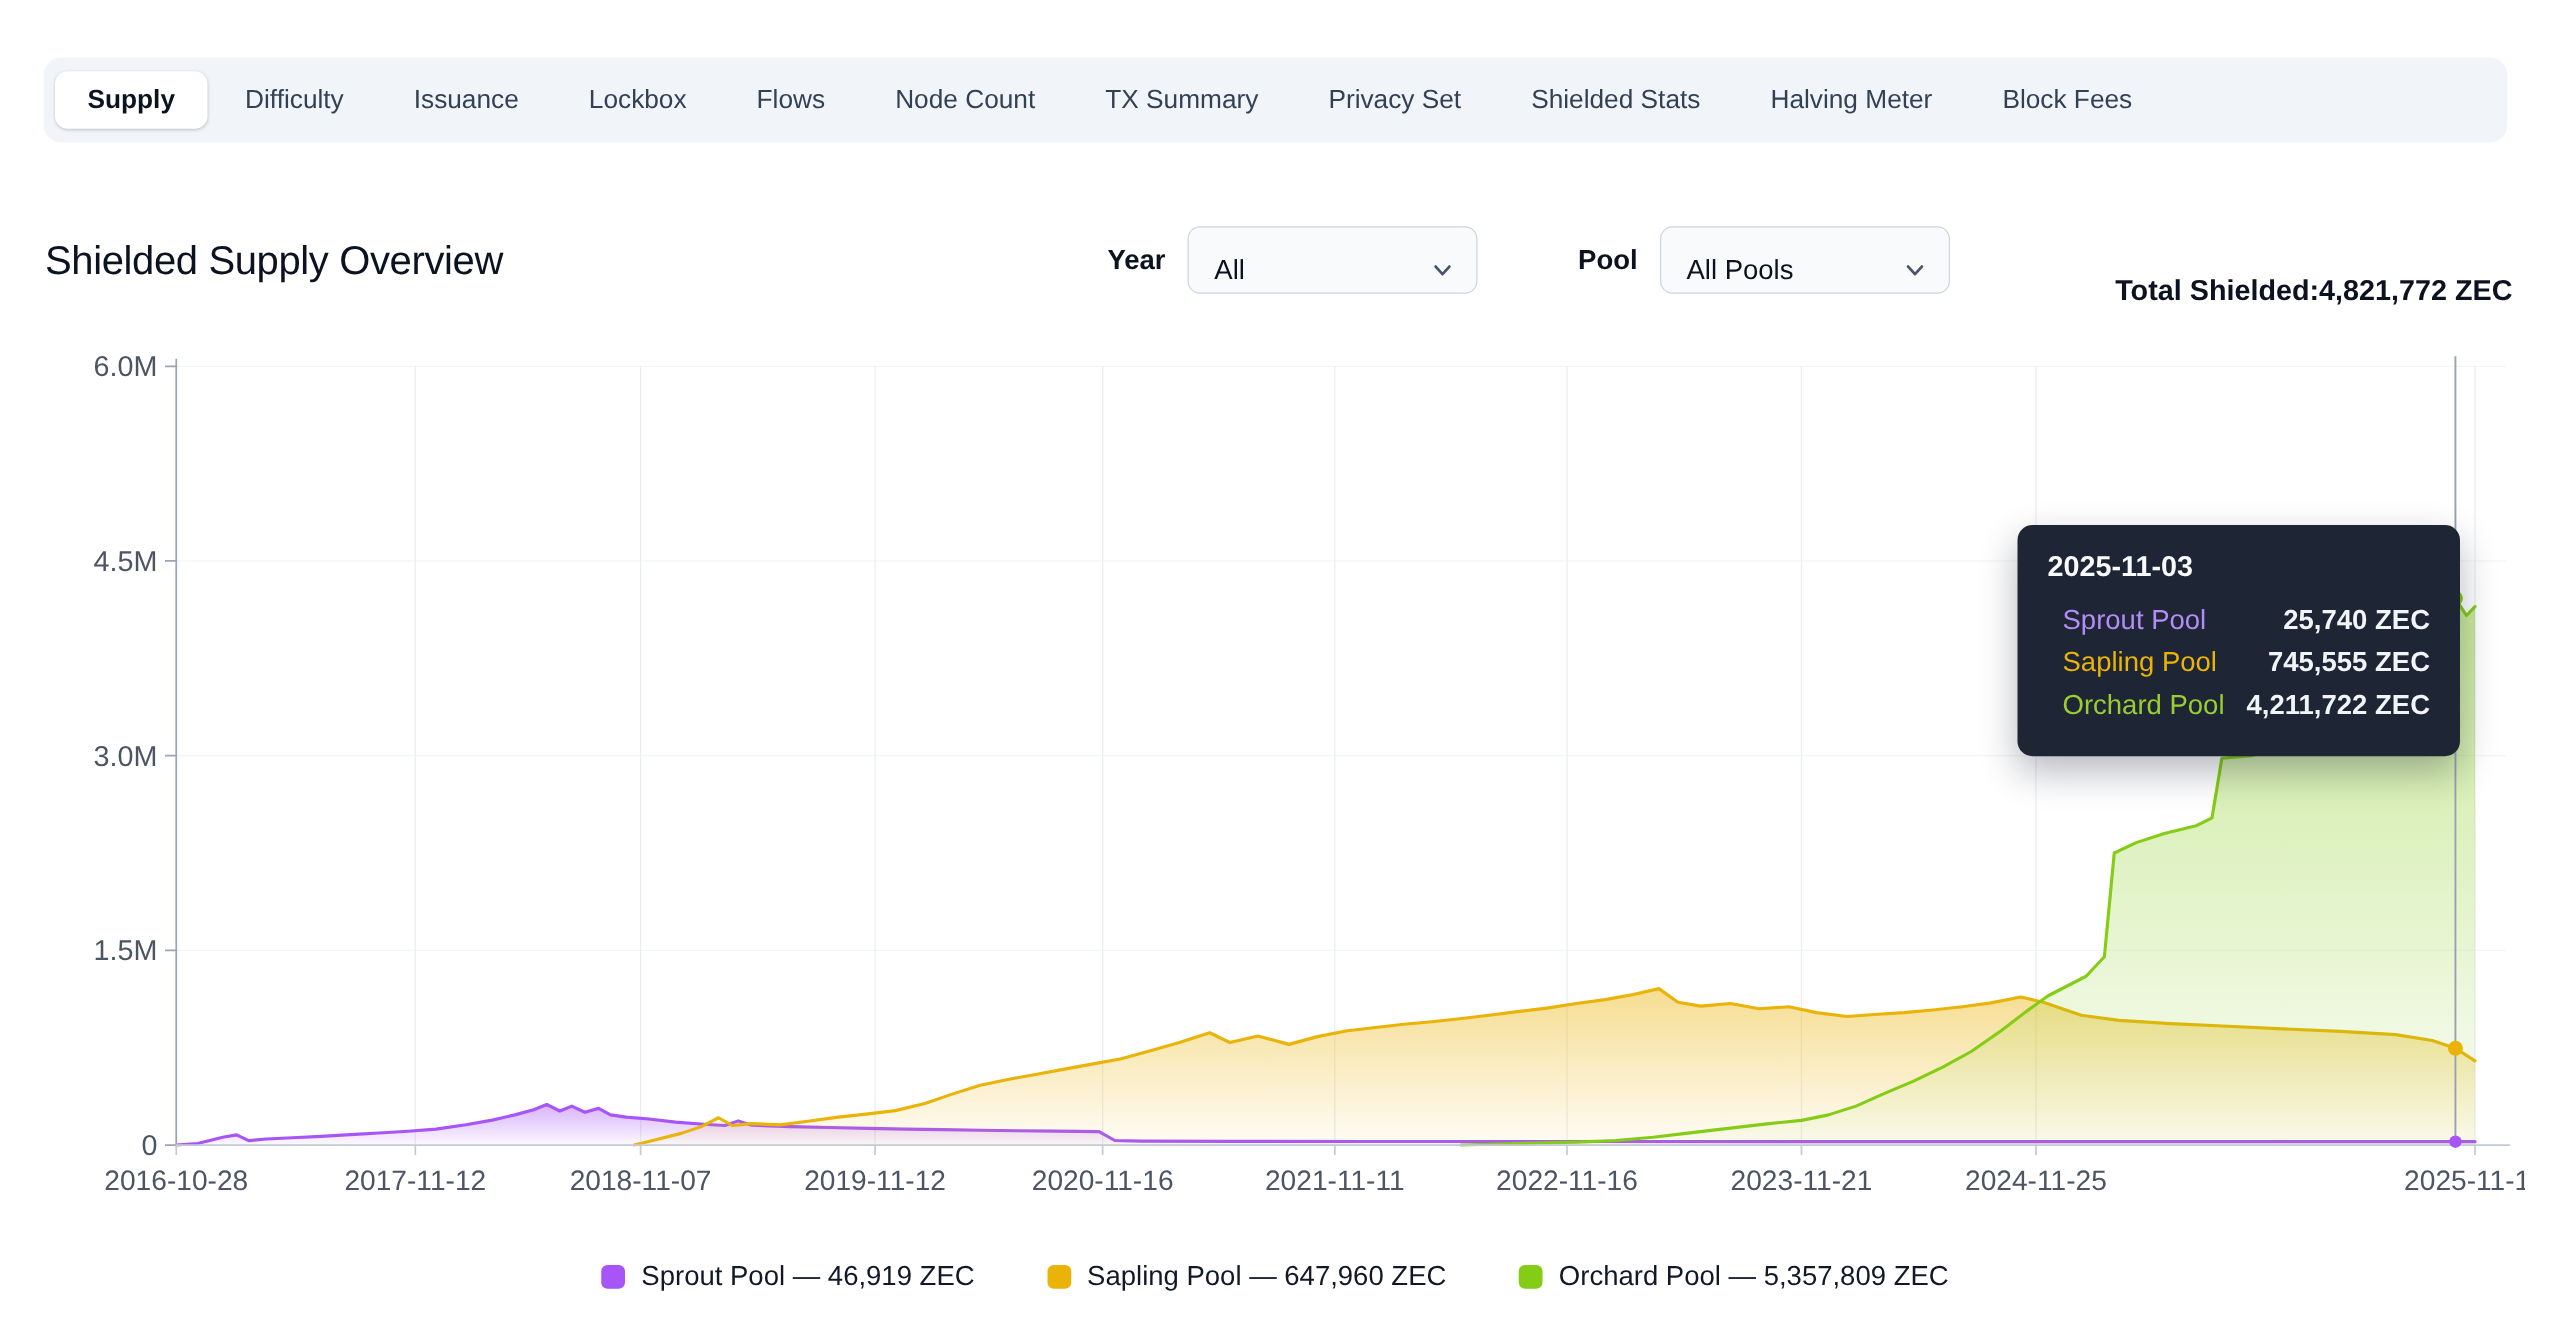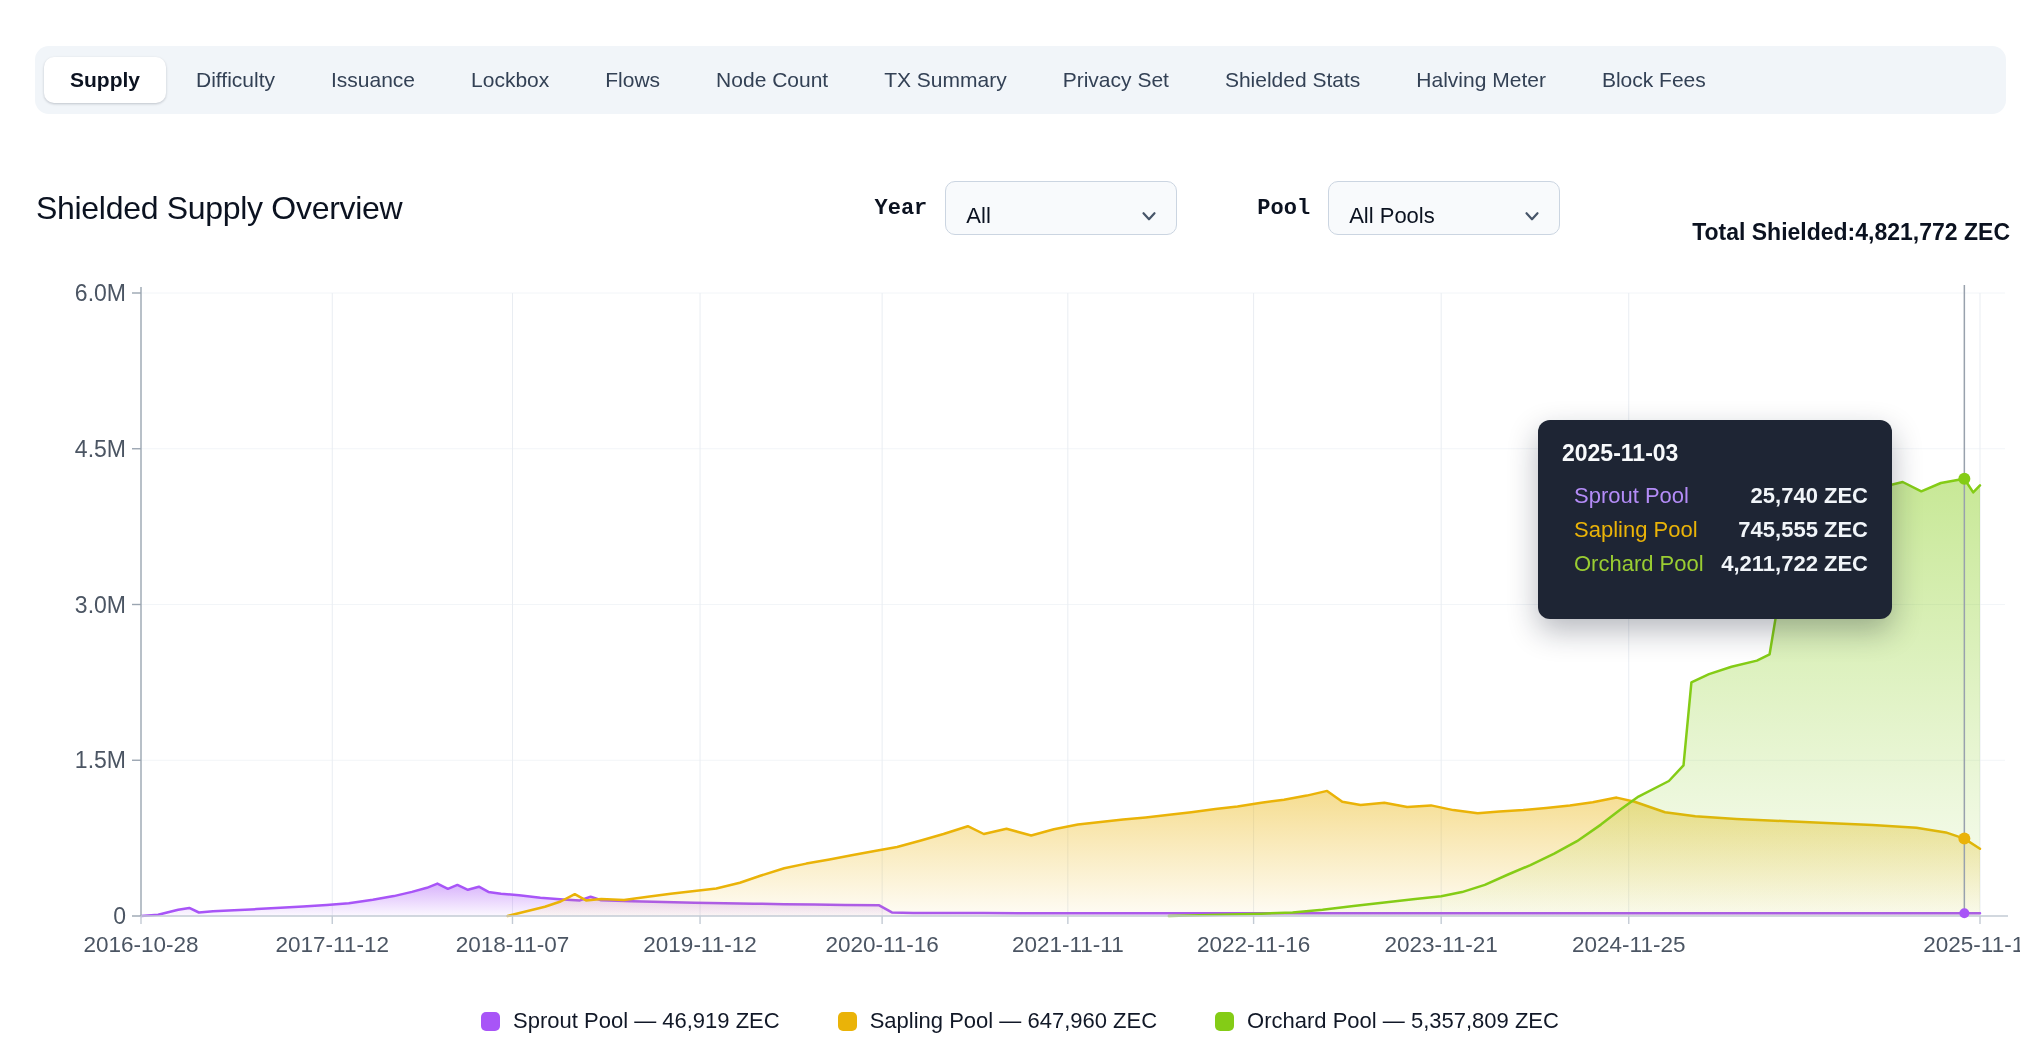--- a/index.html
+++ b/index.html
@@ -19,35 +19,35 @@
   .tab.active{
     background:#ffffff;color:#0b1220;font-weight:700;
     box-shadow:0 1px 3px rgba(15,23,42,.14),0 1px 2px rgba(15,23,42,.08);
   }
   
   .toolbar{position:absolute;left:36px;top:175px;width:1974px;height:66px;display:flex;align-items:center;}
   .page-title{font-size:32px;font-weight:400;margin:0;letter-spacing:-.3px;}
   .filters{margin-left:auto;display:flex;align-items:center;}
   .filter-group{display:flex;align-items:center;}
   .filter-group.pool{margin-left:80px;}
-  .filter-label{font-size:22px;font-weight:700;margin-right:18px;font-family:Liberation Mono, monospace;}
+  .filter-label{font-size:22px;font-weight:700;margin-right:18px;}
   .select{
     width:232px;height:54px;box-sizing:border-box;border:1.6px solid #cbd5e1;border-radius:10px;
     background:#f8fafc;display:flex;align-items:center;justify-content:space-between;
     padding:16px 16px 0 20px;font-size:22px;cursor:pointer;
   }
   .total{margin-left:132px;font-size:23px;font-weight:700;white-space:nowrap;margin-top:48px;}
   
   .chart-wrap{position:absolute;left:30px;top:278px;width:1990px;height:706px;}
   .chart-wrap svg{display:block;}
   svg text{font-family:"Liberation Sans",sans-serif;}
   
   .tooltip{
-    position:absolute;left:1508px;top:142px;width:354px;box-sizing:border-box;
-    background:#1e2534;border-radius:12px;padding:20px 24px 38px;
+    position:absolute;left:1584px;top:142px;width:354px;box-sizing:border-box;
+    background:#1e2534;border-radius:12px;padding:20px 24px 24px;
     box-shadow:0 12px 30px rgba(15,23,42,.30);
   }
   .tooltip-title{color:#f8fafc;font-size:23px;font-weight:700;margin-bottom:12px;}
   .trow{display:flex;align-items:baseline;justify-content:space-between;gap:12px;font-size:22px;line-height:34px;margin-left:12px;}
   .tlabel{font-weight:500;}
   .tvalue{color:#f1f5f9;font-weight:600;}
   
   .legend{position:absolute;left:0;top:1008px;width:2040px;display:flex;justify-content:center;gap:58px;}
   .legend-item{display:flex;align-items:center;gap:13px;font-size:22px;color:#111827;cursor:pointer;}
   .swatch{width:19px;height:19px;border-radius:5px;flex:0 0 auto;}

